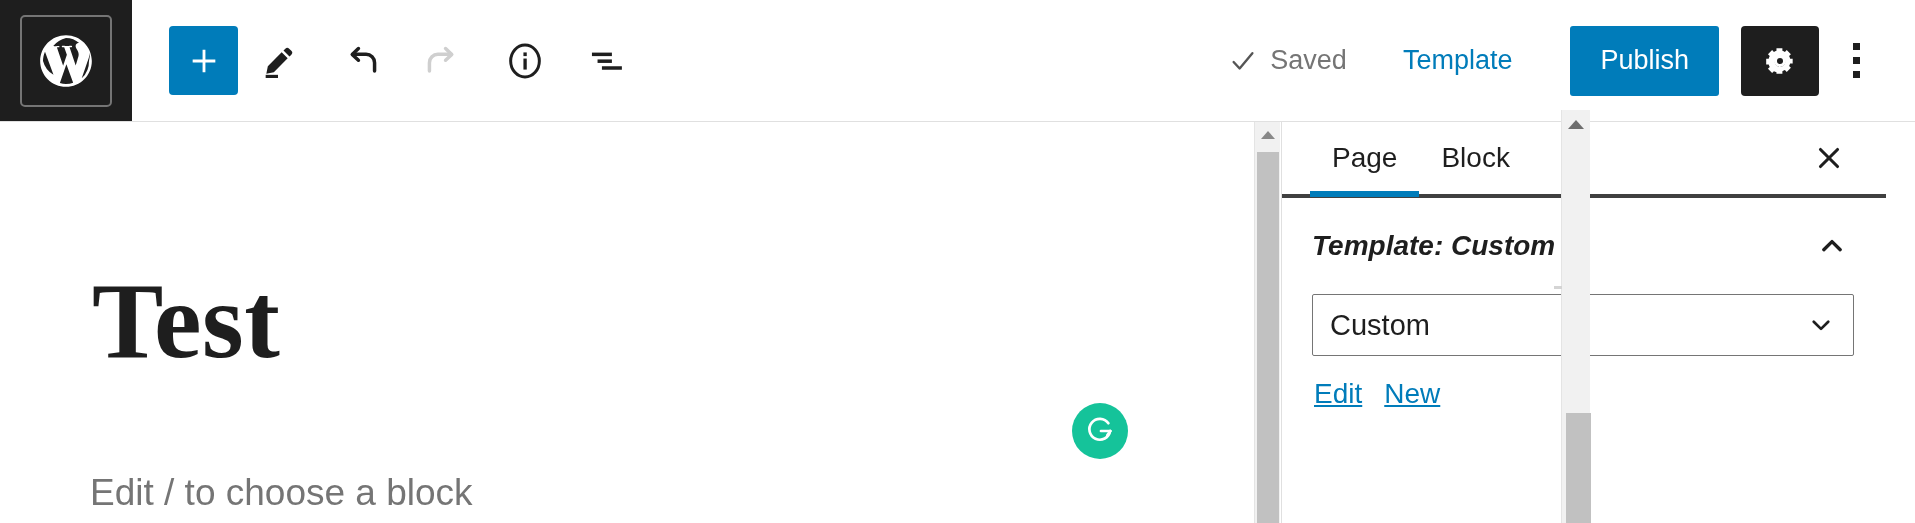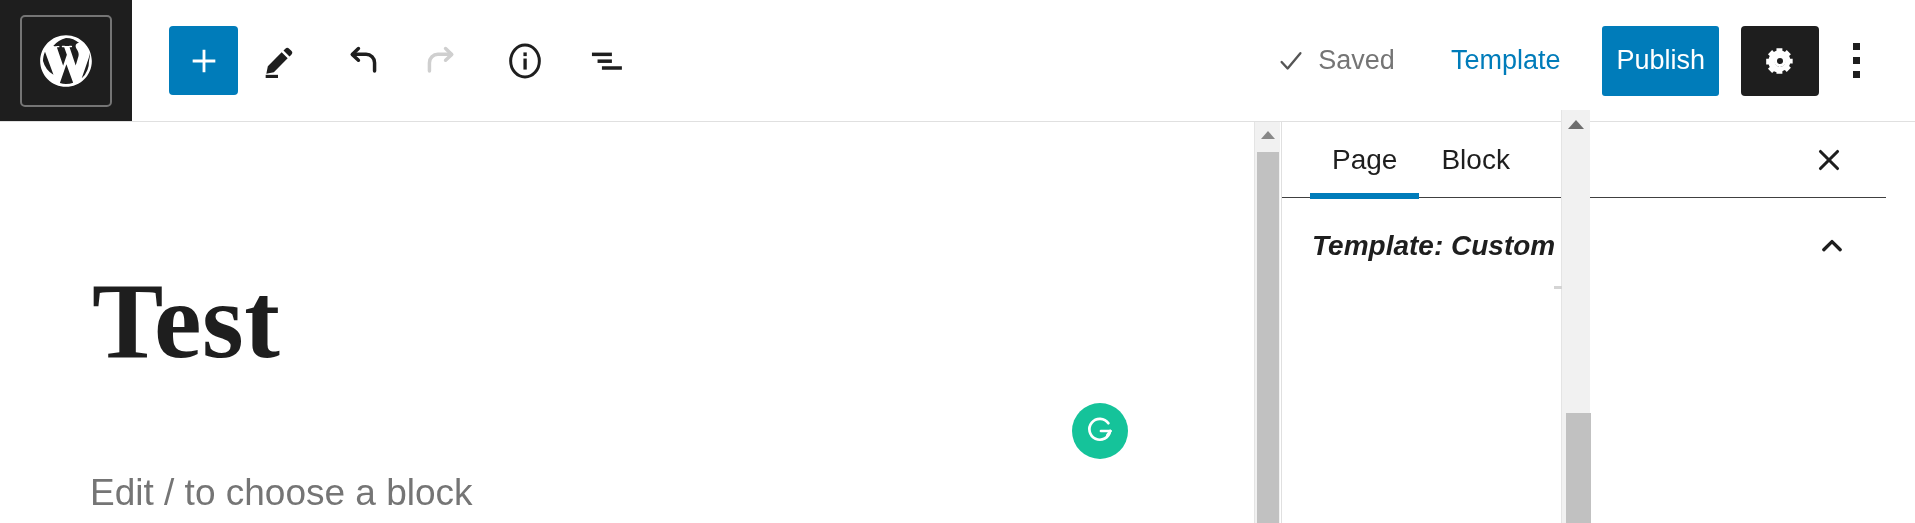--- a/index.html
+++ b/index.html
@@ -115,24 +115,24 @@
     font-family: inherit;
   }
 
   .publish-btn {
     background: #007cba;
     color: #fff;
     border: none;
     border-radius: 3px;
     font-size: 27px;
     height: 70px;
-    padding: 0 14px;
+    padding: 0 30px;
     cursor: pointer;
     font-family: inherit;
-    margin-left: 8px;
+    margin-left: 24px;
     white-space: nowrap;
   }
 
   .settings-btn {
     width: 78px; height: 70px;
     background: #1e1e1e;
     border: none;
     border-radius: 4px;
     margin-left: 22px;
     display: flex;
@@ -242,21 +242,21 @@
     background: #ffffff;
     border-left: 1px solid #e0e0e0;
     overflow: hidden;
   }
 
   .sidebar-tabs {
     position: relative;
     height: 76px;
     display: flex;
     align-items: center;
-    border-bottom: 1px solid #404040;
+    border-bottom: 4px solid #404040;
     padding-left: 28px;
   }
   .sb-tab {
     background: none;
     border: none;
     font-family: inherit;
     font-size: 28px;
     color: #1e1e1e;
     padding: 0 22px;
     height: 76px;
@@ -523,20 +523,37 @@
     <div class="panel">
       <div class="panel-header">
         <span class="panel-title">Template: Custom</span>
         <span class="panel-chevron">
           <svg width="34" height="34" viewBox="0 0 24 24" aria-hidden="true">
             <path fill="none" stroke="#1e1e1e" stroke-width="2.4" stroke-linecap="round" stroke-linejoin="round" d="M6.2 14.6 12 8.9l5.8 5.7"></path>
           </svg>
         </span>
       </div>
 
+      <div class="panel-body">
+        <div class="select-wrap">
+          <select class="tpl-select">
+            <option>Custom</option>
+          </select>
+          <span class="select-chevron">
+            <svg width="30" height="30" viewBox="0 0 24 24" aria-hidden="true">
+              <path fill="none" stroke="#1e1e1e" stroke-width="2.2" stroke-linecap="round" stroke-linejoin="round" d="M6.2 9.4 12 15.1l5.8-5.7"></path>
+            </svg>
+          </span>
+        </div>
+
+        <div class="tpl-links">
+          <button class="tpl-link">Edit</button>
+          <button class="tpl-link">New</button>
+        </div>
+      </div>
     </div>
   </div>
 
   <div class="win-scrollbar">
     <div class="win-sb-arrow"></div>
     <div class="win-sb-tick"></div>
     <div class="win-sb-thumb"></div>
   </div>
 
 </div>

